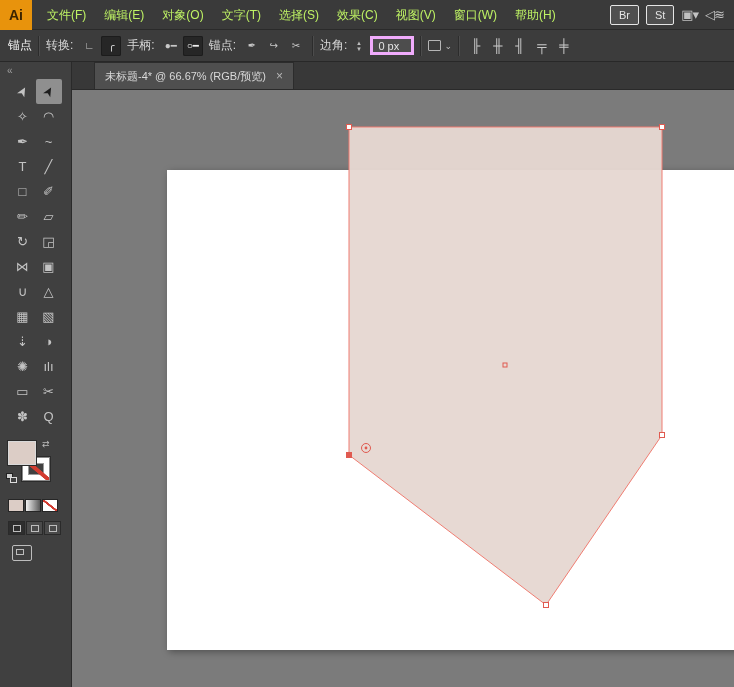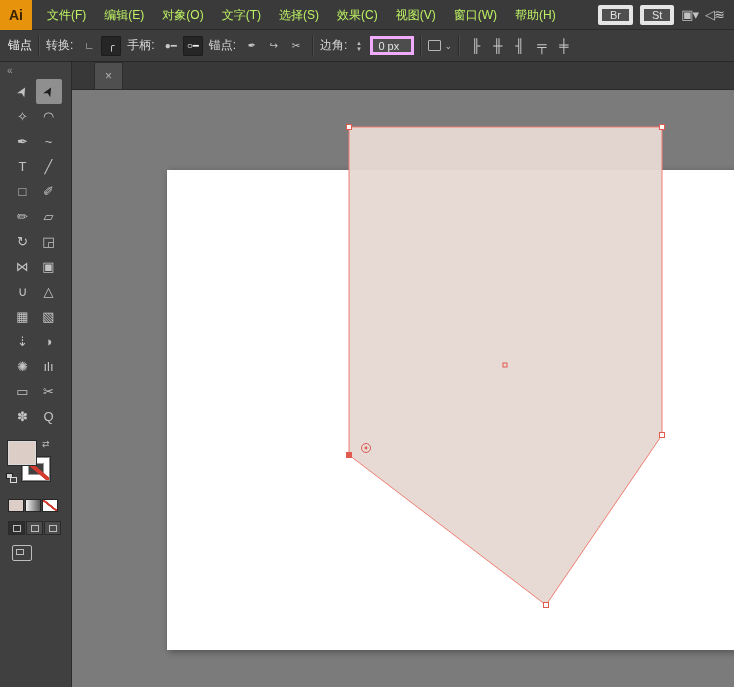--- a/index.html
+++ b/index.html
@@ -17,21 +17,21 @@
   }
   .app-logo {
     width: 32px; height: 30px; background: #e8930c; color: #3a2300;
     font-weight: bold; font-size: 14px; display: flex; align-items: center;
     justify-content: center; margin-right: 6px;
   }
   .menu-item { padding: 4px 9px; line-height: 30px; color: #bef264; cursor: default; white-space: nowrap; }
   .menubar-right { margin-left: auto; display: flex; align-items: center; gap: 7px; padding-right: 10px; }
   .mini-btn {
     min-width: 26px; height: 20px; padding: 0 8px; background: #4f4f4f;
-    border: 4px solid #e5e5e5; border-radius: 2px; color: #e4e4e4;
+    border: 1px solid #e5e5e5; border-radius: 2px; color: #e4e4e4;
     font-size: 11px; display: flex; align-items: center; justify-content: center;
   }
   .bar-icon { color: #c2c2c2; font-size: 13px; letter-spacing: -1px; }
 
   
   .optionsbar {
     height: 32px; background: #3c3c3c; border-bottom: 1px solid #282828;
     display: flex; align-items: center; gap: 6px; padding: 0 8px; overflow: hidden;
     white-space: nowrap;
   }
@@ -351,20 +351,21 @@
           <span class="sq dot"></span>
         </div>
     </div>
 
     <div class="screen-mode-btn"></div>
   </div>
 
   <div class="workarea">
     <div class="tabbar">
       <div class="doc-tab">
+        <span>未标题-4* @ 66.67% (RGB/预览)</span>
         <span class="tab-close">×</span>
       </div>
     </div>
 
     <div class="canvas" style="background: rgb(123, 123, 123);">
       <div class="artboard" style="left: 95px; top: 80px; width: 600px; height: 480px;"></div>
       <svg class="overlay" xmlns="http://www.w3.org/2000/svg">
         <polygon points="277,37 590,37 590,345 474,515 277,365" fill="#e6d7d1" fill-opacity="0.96" stroke="#ef7d72" stroke-width="1"></polygon>
       <rect x="274.5" y="34.5" width="5" height="5" fill="#ffffff" stroke="#e05a50"></rect>
           <rect x="587.5" y="34.5" width="5" height="5" fill="#ffffff" stroke="#e05a50"></rect>

